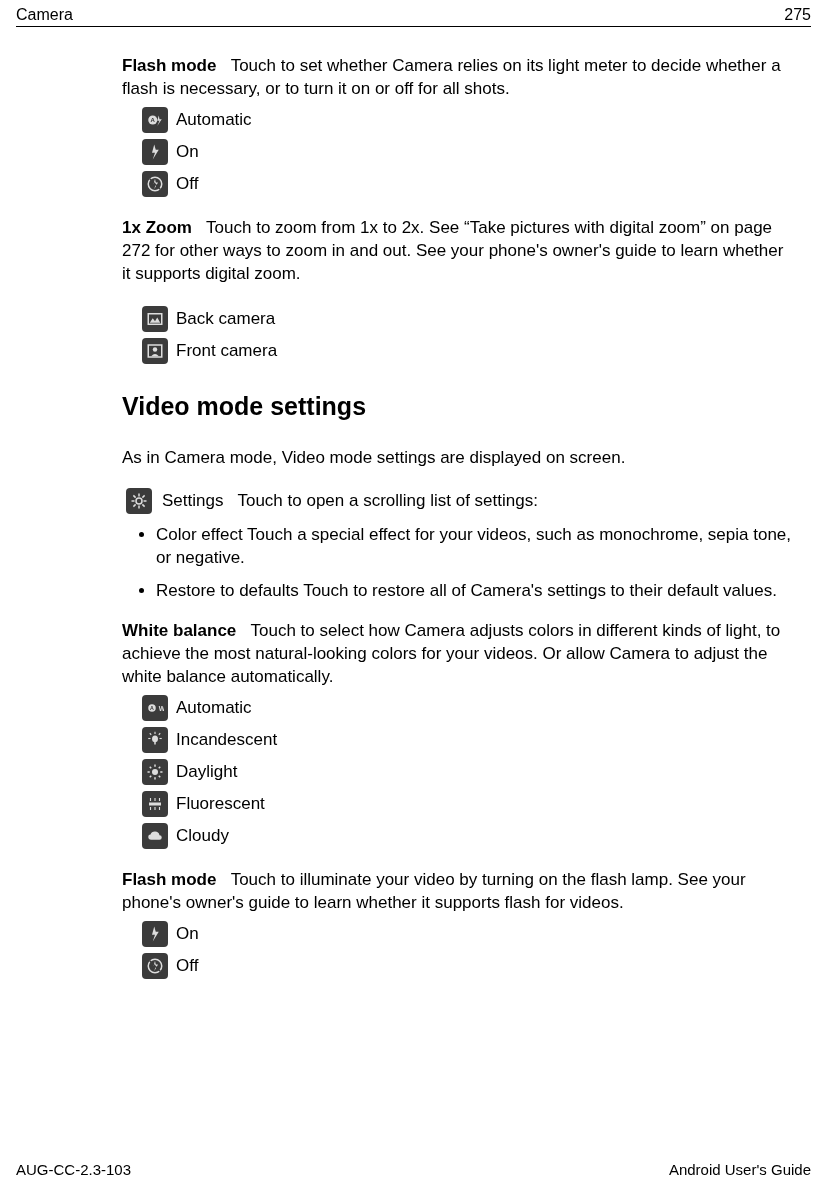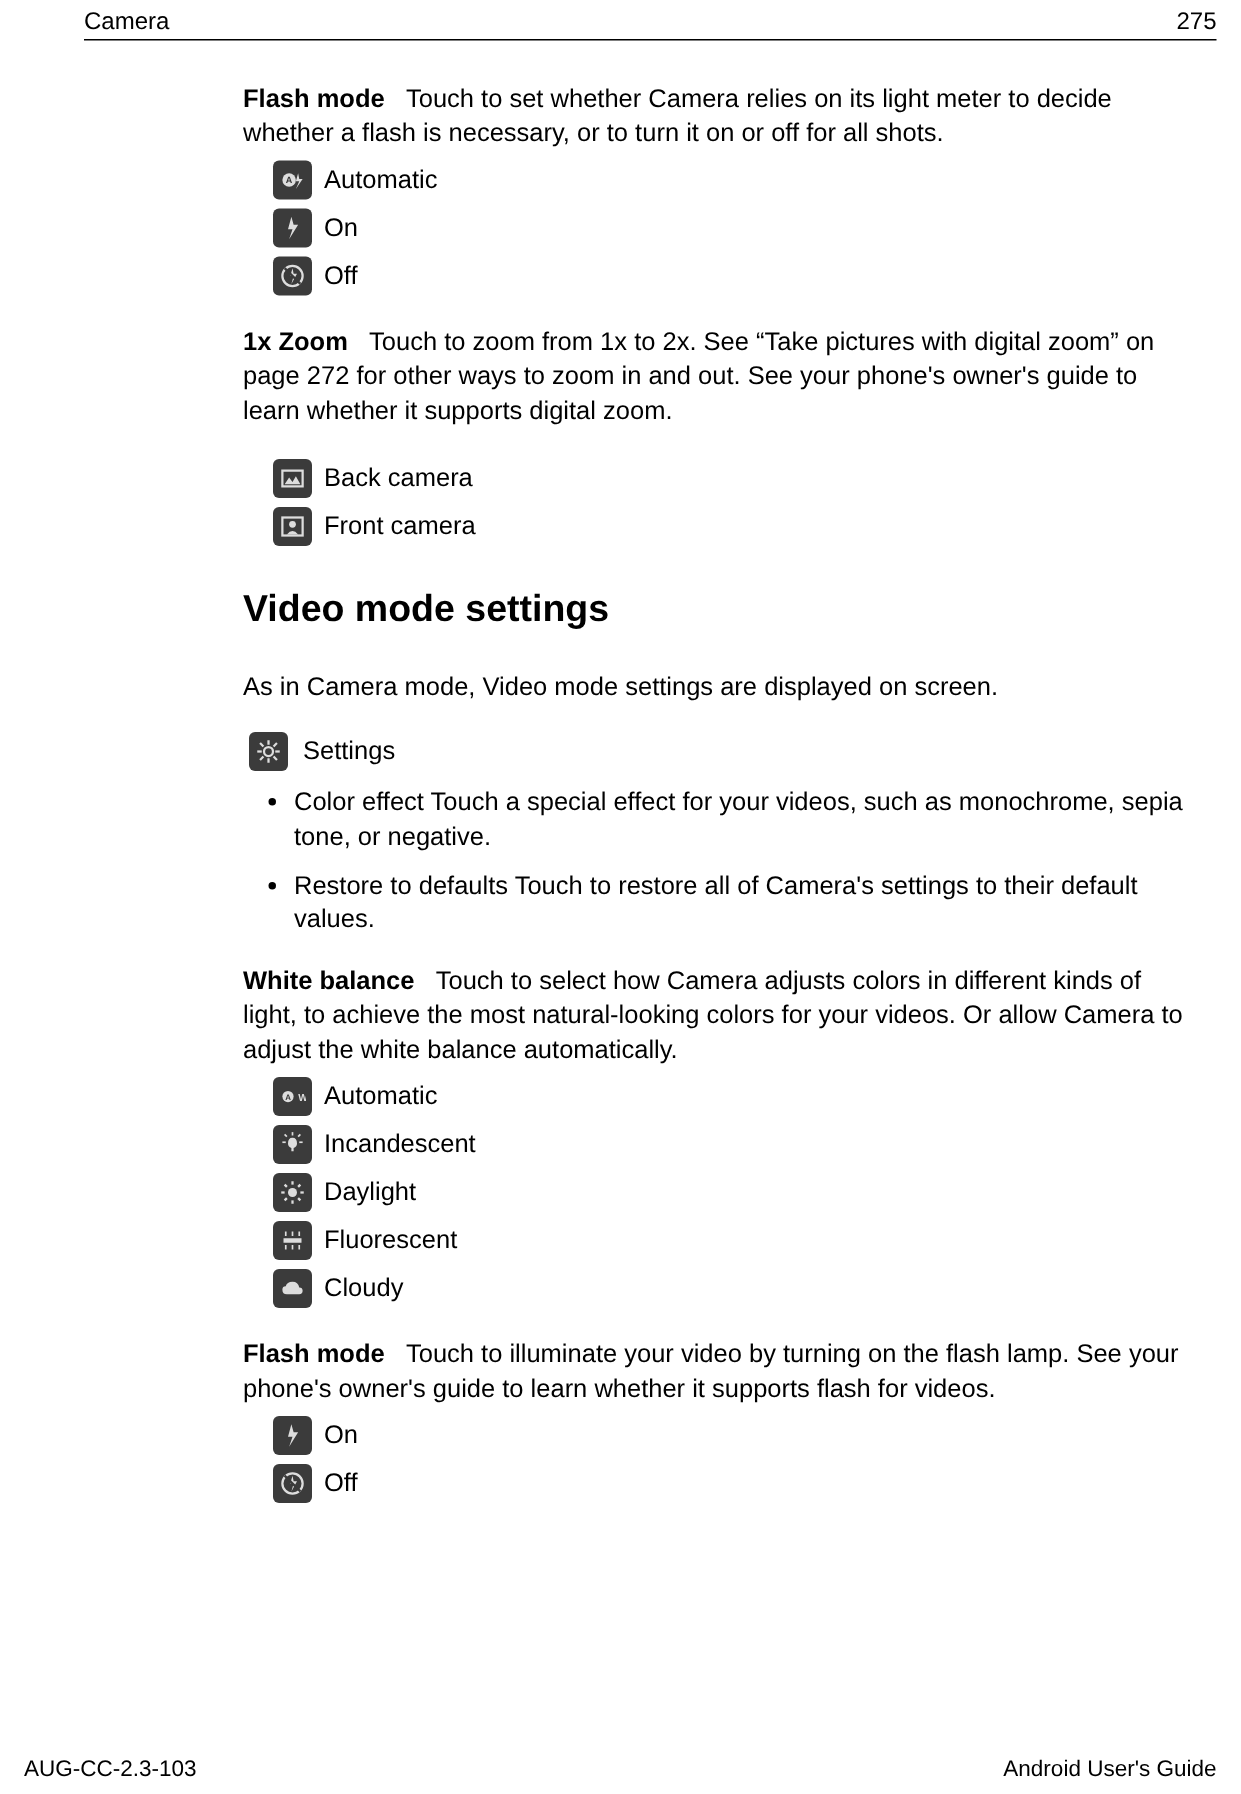--- a/index.html
+++ b/index.html
@@ -9,21 +9,20 @@
     font-size: 17px;
     color: #000;
     background: #fff;
     width: 827px;
   }
   .page {
     width: 827px;
     min-height: 1196px;
     position: relative;
     box-sizing: border-box;
-    padding-left: 40px;
   }
   .header {
     display: flex;
     justify-content: space-between;
     padding: 6px 16px 2px 16px;
     font-size: 16px;
   }
   .header-line {
     border-bottom: 1px solid #000;
     margin: 0 16px 28px 16px;
@@ -84,21 +83,21 @@
     padding-left: 34px;
     margin: 8px 0 18px 0;
   }
   ul.bullets li {
     margin-bottom: 10px;
     line-height: 1.35;
   }
   .bullet-term { font-weight: normal; }
   .footer {
     position: absolute;
-    bottom: 8px;
+    bottom: 18px;
     left: 16px;
     right: 16px;
     display: flex;
     justify-content: space-between;
     font-size: 15px;
   }
 </style>
 </head>
 <body>
 
@@ -186,20 +185,21 @@
               <line x1="2" y1="12" x2="6" y2="12"></line>
               <line x1="18" y1="12" x2="22" y2="12"></line>
               <line x1="4.5" y1="4.5" x2="7.5" y2="7.5"></line>
               <line x1="16.5" y1="16.5" x2="19.5" y2="19.5"></line>
               <line x1="4.5" y1="19.5" x2="7.5" y2="16.5"></line>
               <line x1="16.5" y1="7.5" x2="19.5" y2="4.5"></line>
             </g>
           </svg>
       </div>
       <span class="settings-label">Settings</span>
+      <span>Touch to open a scrolling list of settings:</span>
     </div>
 
     <ul class="bullets">
       <li>
         <span class="bullet-term">Color effect</span>
         <span>Touch a special effect for your videos, such as monochrome, sepia tone, or negative.</span>
       </li>
       <li>
         <span class="bullet-term">Restore to defaults</span>
         <span>Touch to restore all of Camera's settings to their default values.</span>

